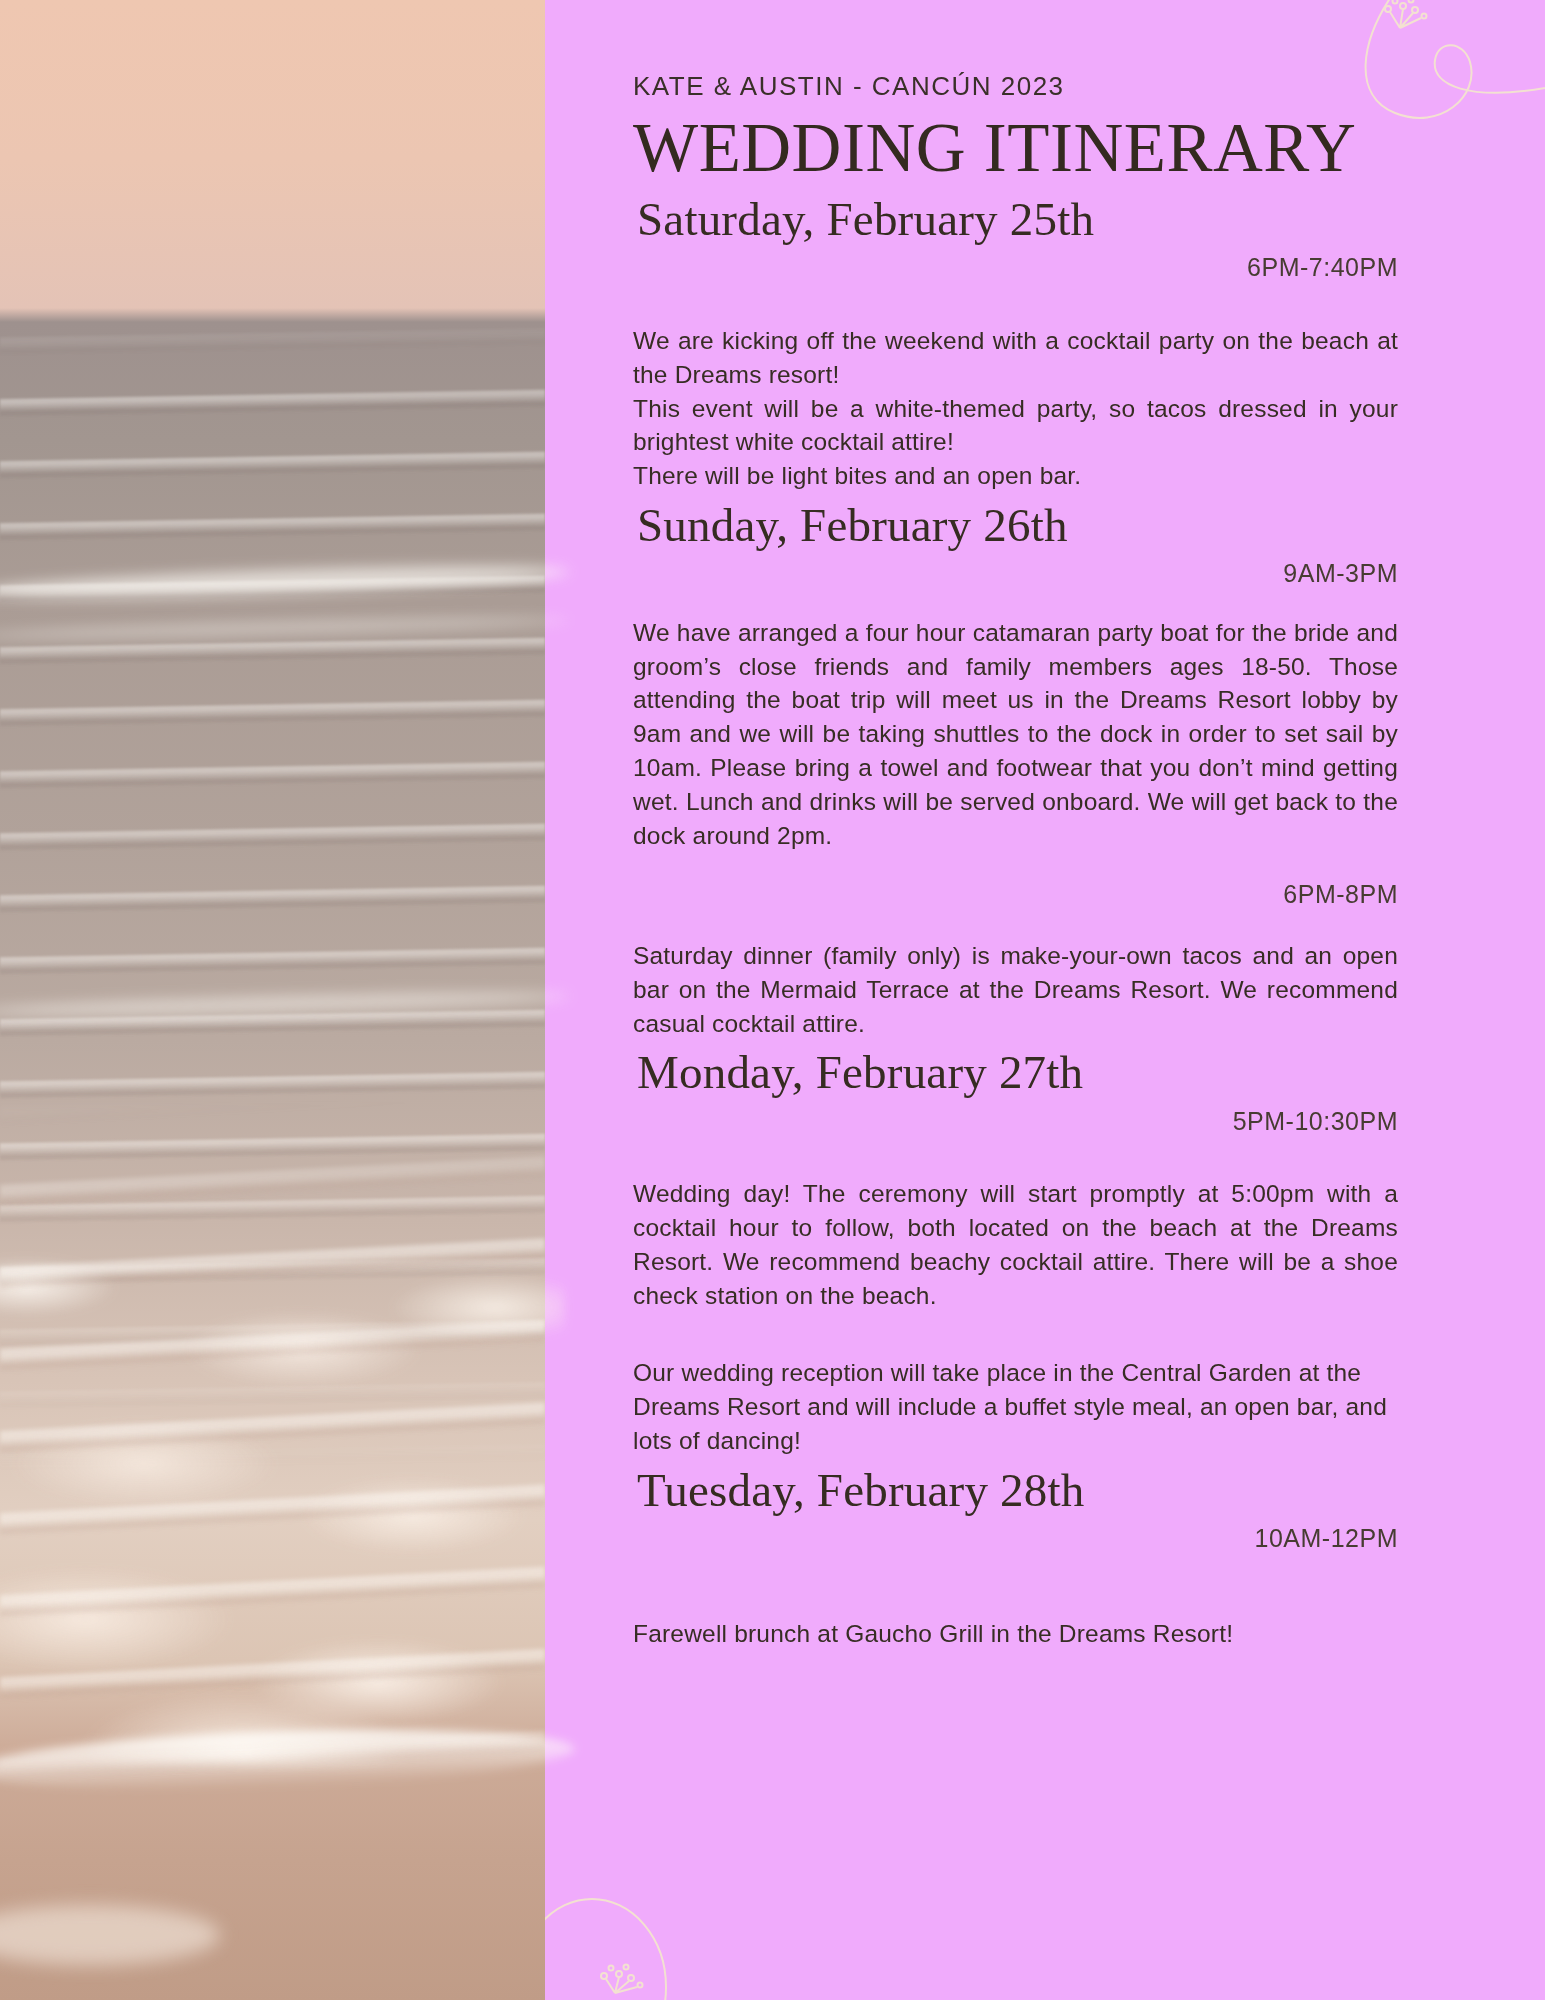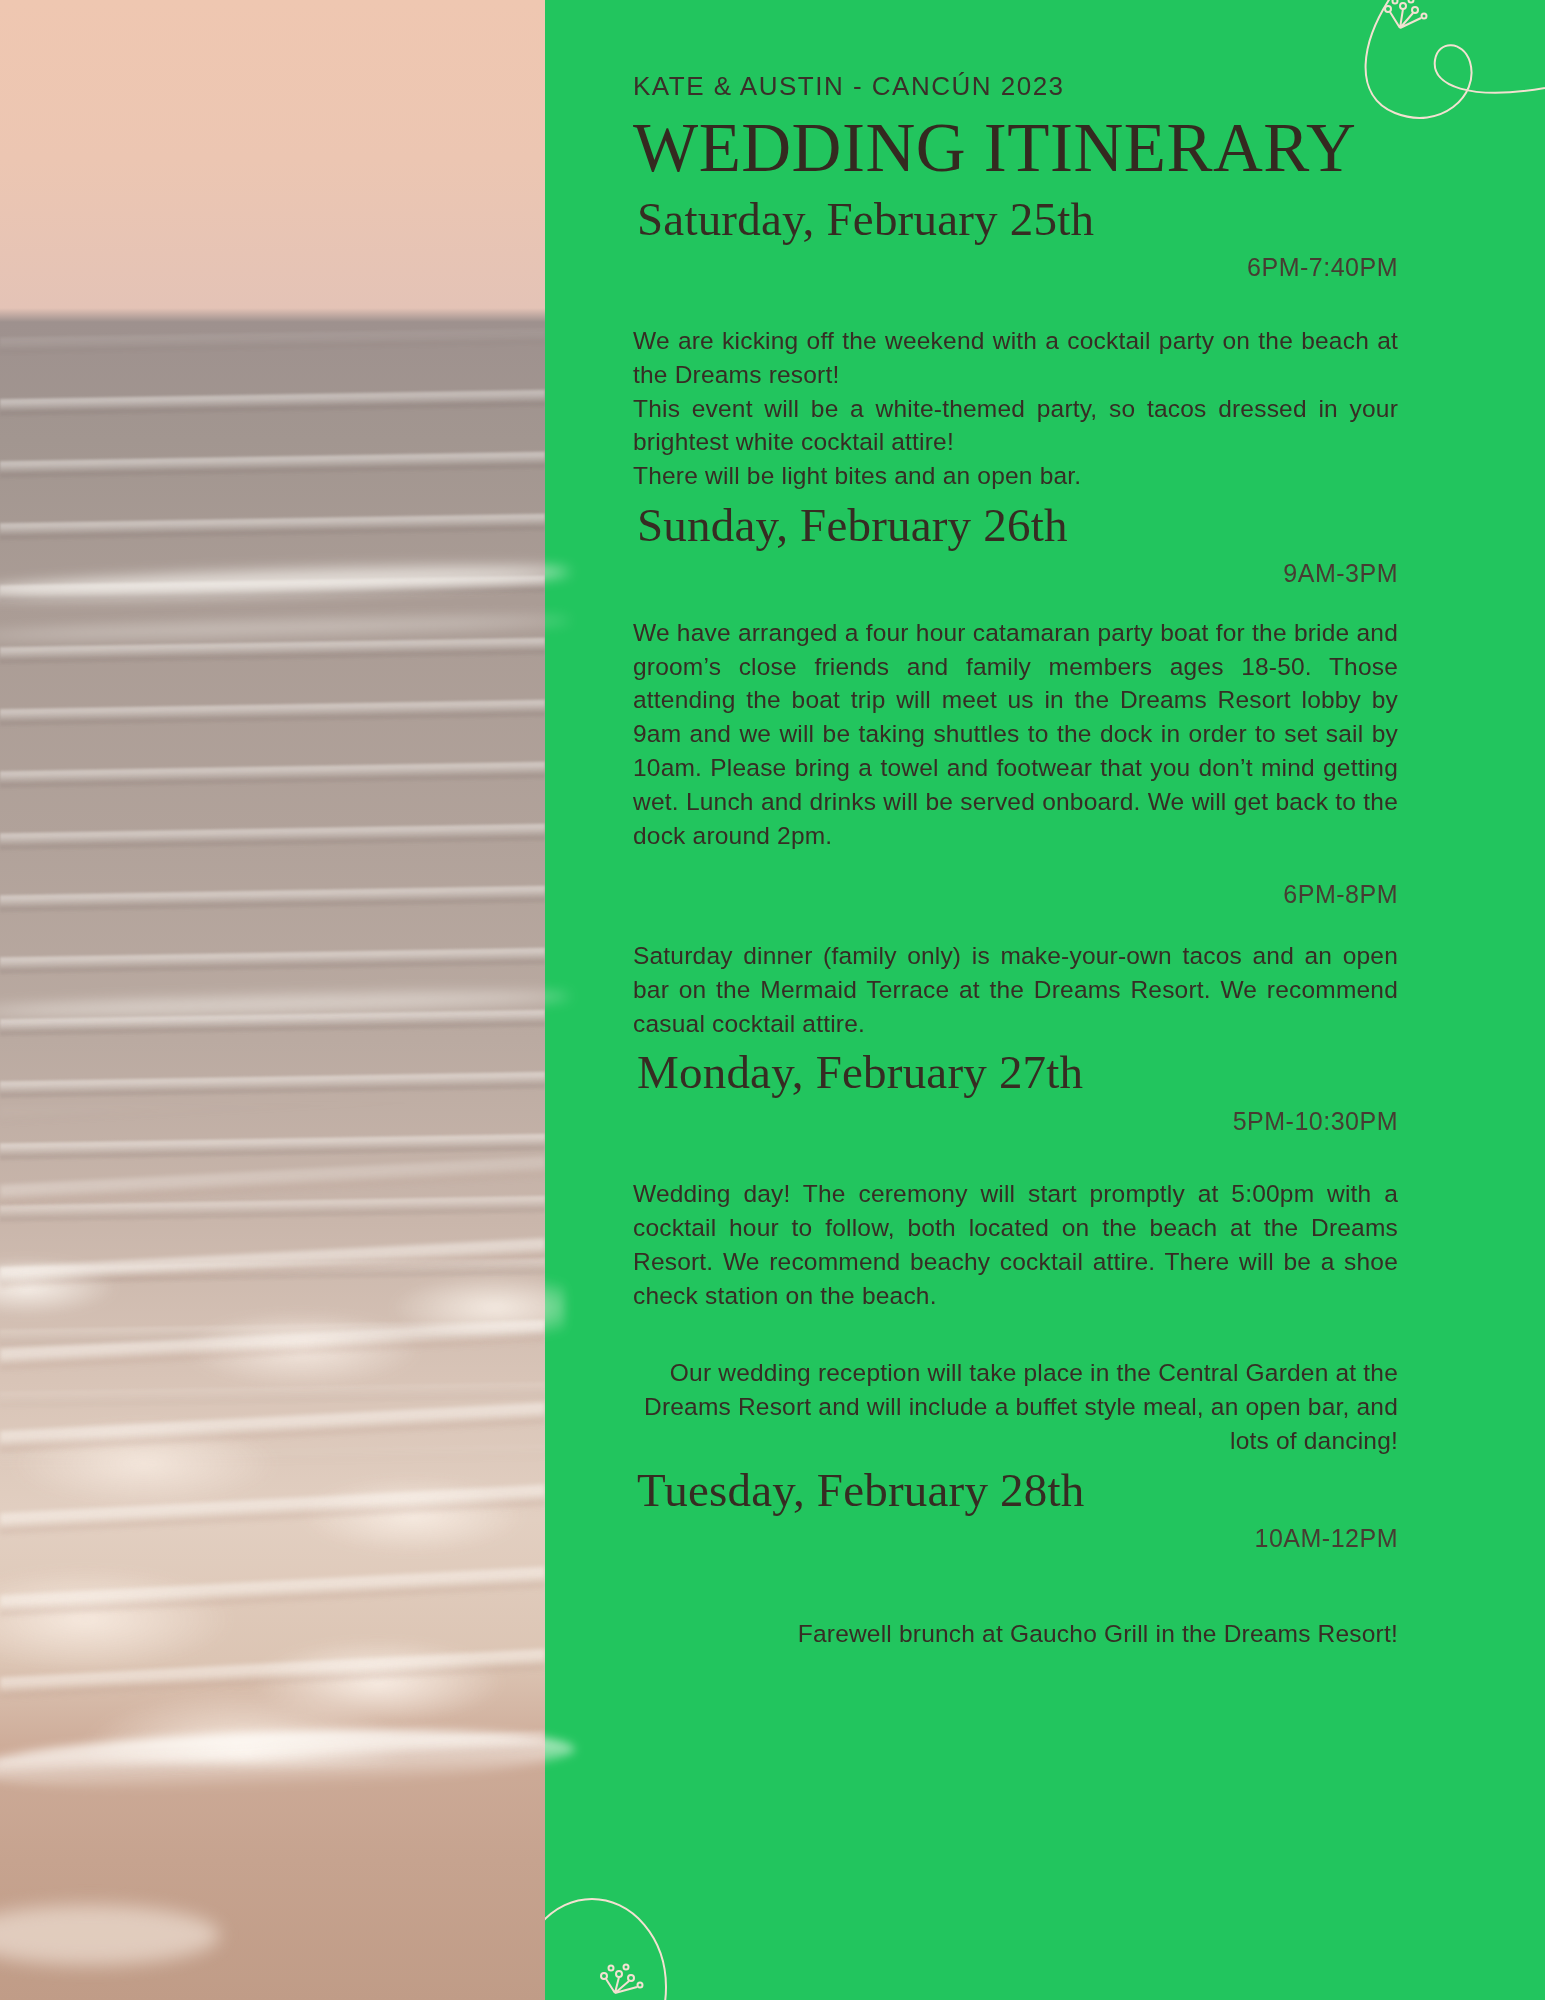--- a/index.html
+++ b/index.html
@@ -1,16 +1,16 @@
 <!DOCTYPE html>
 <html><head>
 <meta charset="utf-8">
 <style>
   html,body{margin:0;padding:0;background:#e9e4de;}
-  .page{position:relative;width:1545px;height:2000px;overflow:hidden;background:#22c55e;
+  .page{position:relative;width:1545px;height:2000px;overflow:hidden;background:#f0abfc;
         font-family:"Liberation Sans",sans-serif;}
 
   
   .photo{position:absolute;left:0;top:0;width:545px;height:2000px;z-index:2;
     background:linear-gradient(180deg,
       #efc7b1 0%, #ecc6b2 8%, #e4c3b6 15.4%,
       #9e918e 16.1%, #a29690 22%, #aa9c95 30%,
       #b1a29a 42%, #baaaa1 52%, #c9b6ab 61%,
       #d8c4b7 69%, #e2cfc1 76%, #dcc5b4 83%,
       #cdab98 87.5%, #c6a38f 93%, #c09c87 100%);}
@@ -66,21 +66,21 @@
   .mt-day{margin-top:58px;}
   .time{margin-top:2px;font-size:25px;letter-spacing:.5px;color:#473c32;text-align:right;line-height:1.3;}
   .time.gap{margin-top:26px;}
   .paras{margin-top:40px;}
   .paras.tight{margin-top:26px;}
   .paras.gap28{margin-top:28px;}
   .paras.gap44{margin-top:44px;}
   .paras.gap62{margin-top:62px;}
   .paras p{margin:0;font-size:24.5px;line-height:1.38;letter-spacing:.2px;
            color:#372d24;text-align:justify;}
-  .paras p.left{text-align:right;}
+  .paras p.left{text-align:left;}
 </style>
 </head>
 <body>
 
 <div class="page">
 
   <svg class="doodle doodle-top" width="245" height="135" viewBox="0 0 245 135">
     <path d="M97,-12 C58,42 53,96 95,113 C140,131 180,96 170,62 C163,40 138,40 135,60 C131,86 170,101 245,88"></path>
     <path d="M100,28 L90,12 M100,28 L103,9 M100,28 L113,13 M100,28 L121,18"></path>
     <circle cx="88" cy="9" r="3"></circle>

